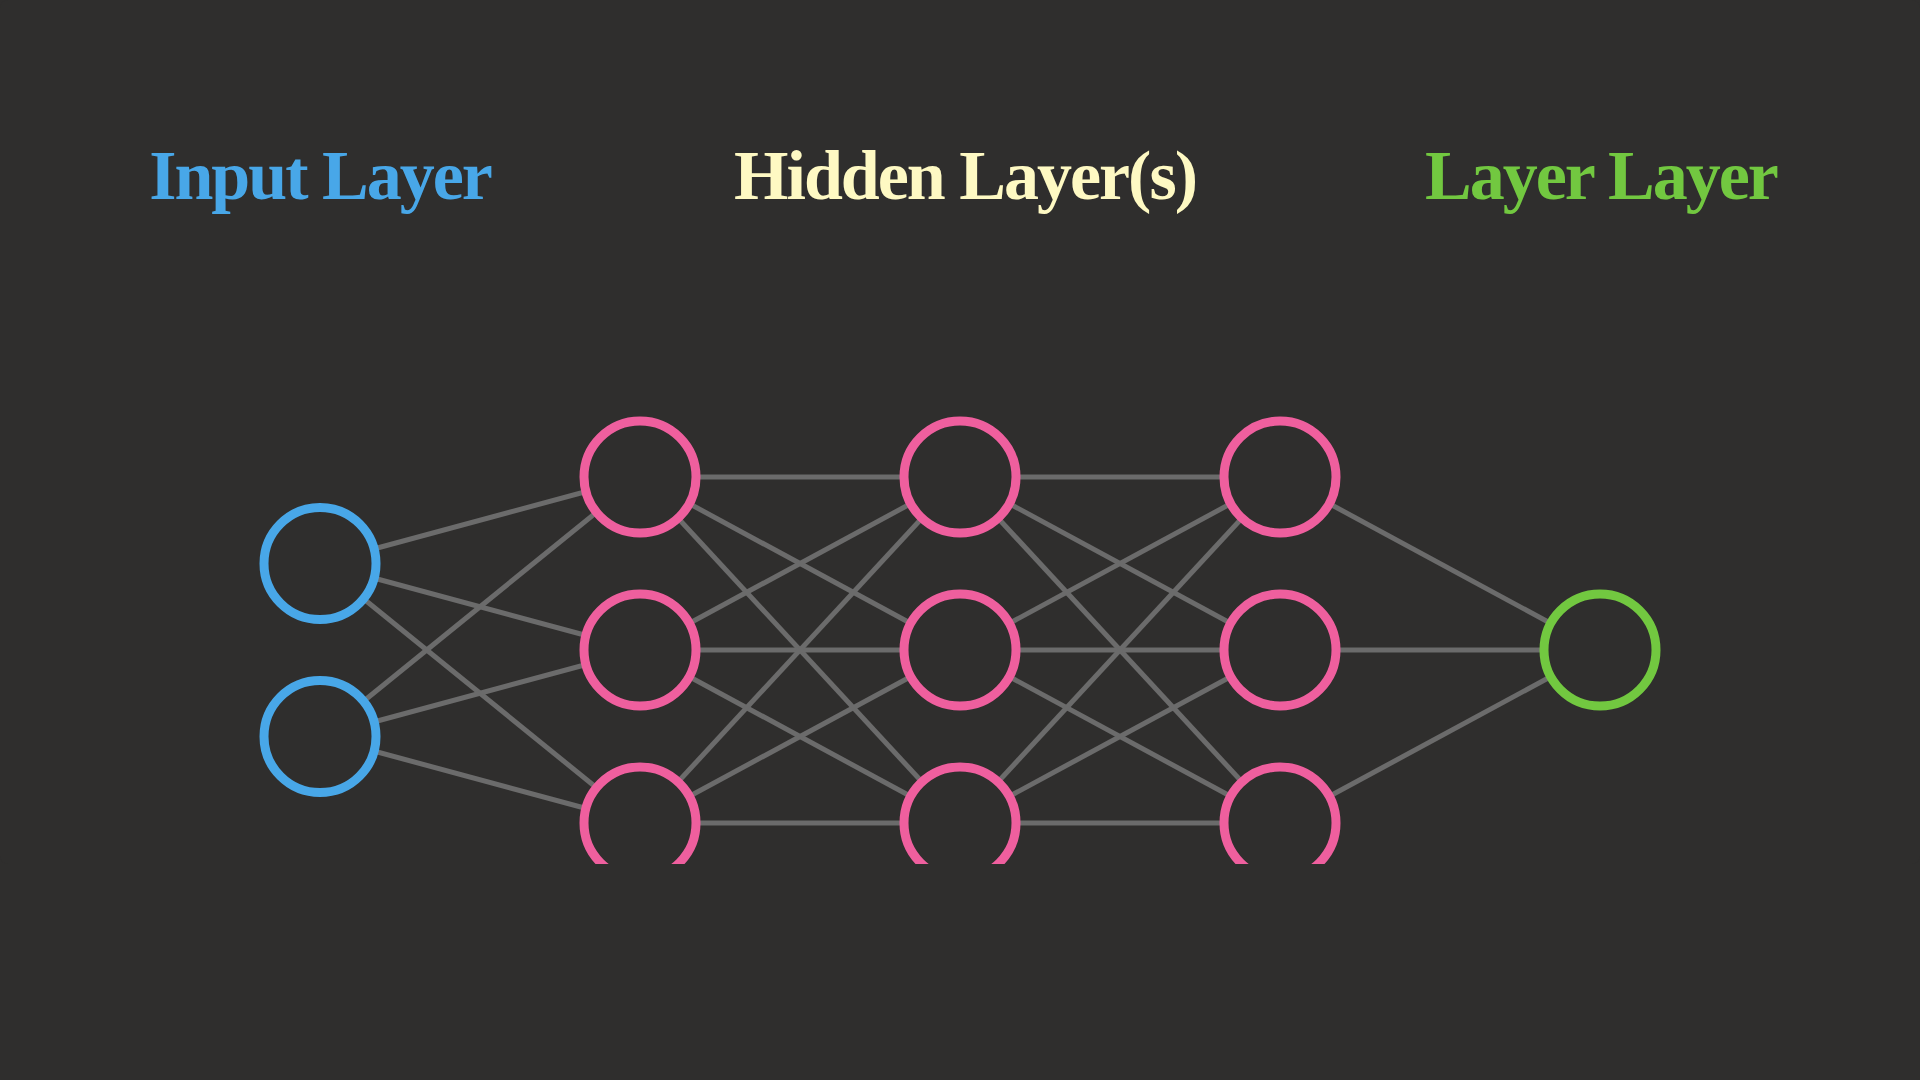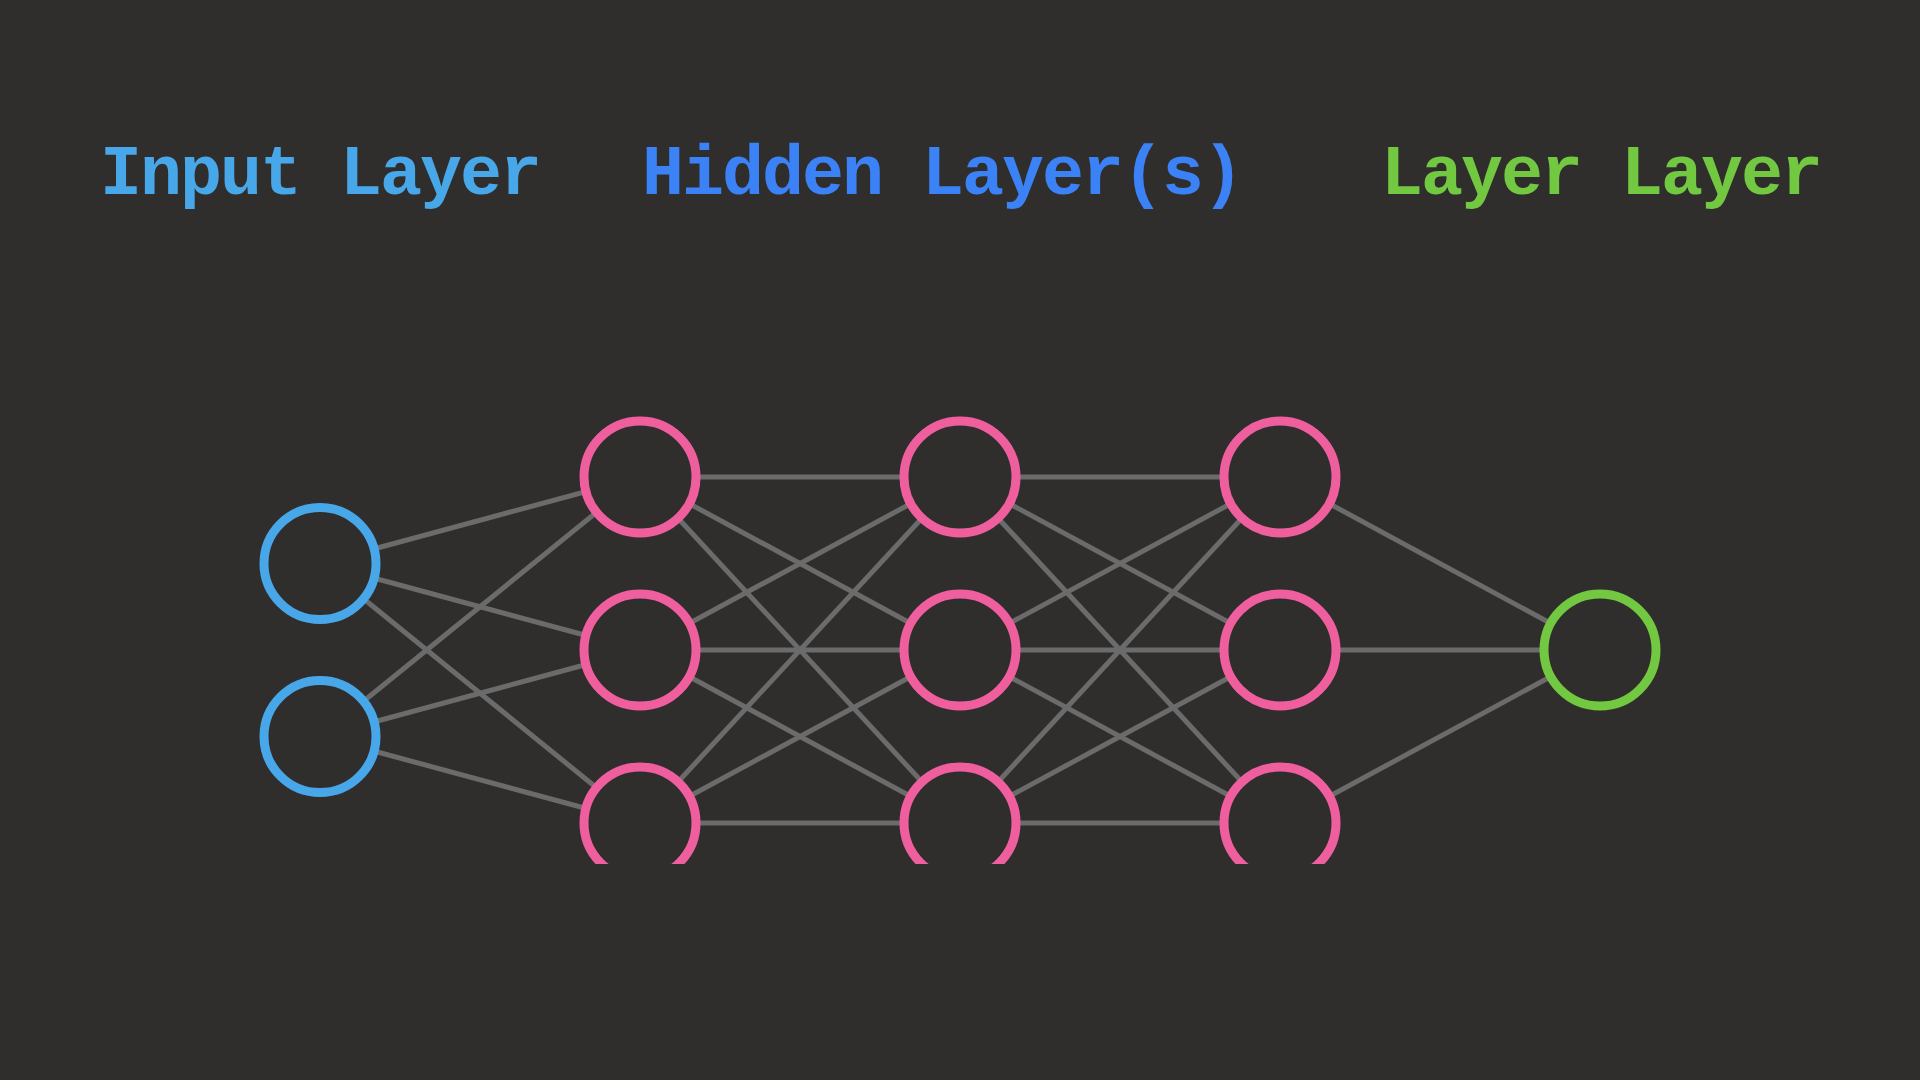--- a/index.html
+++ b/index.html
@@ -7,21 +7,21 @@
     margin: 0;
     padding: 0;
     background: #2F2E2D;
   }
   .stage {
     position: relative;
     width: 1920px;
     height: 864px;
     overflow: hidden;
     background: #2F2E2D;
-    font-family: Liberation Mono, monospace;
+    font-family: Liberation Serif, serif;
     border-radius: 8px;
   }
   .layer-header {
     position: absolute;
     top: 141px;
     transform: translateX(-50%);
     font-weight: 700;
     font-size: 70px;
     line-height: 1;
     letter-spacing: -2px;
@@ -37,21 +37,21 @@
     display: block;
   }
 </style>
 </head>
 <body style="background: rgb(47, 46, 45);">
 
 <div class="stage" style="background: rgb(47, 46, 45);">
 
   <div>
     <div class="layer-header" style="left: 320px; color: rgb(72, 167, 232);">Input Layer</div>
-    <div class="layer-header" style="left: 942px; color: #3b82f6;">Hidden Layer(s)</div>
+    <div class="layer-header" style="left: 965px; color: #fef9c3;">Hidden Layer(s)</div>
     <div class="layer-header" style="left: 1601px; color: rgb(114, 200, 64);">Layer Layer</div>
   </div>
 
   <svg class="network-canvas" viewBox="0 0 1920 1080" xmlns="http://www.w3.org/2000/svg">
 
     <g>
         <line x1="320" y1="563.5" x2="640" y2="477" stroke="#6B6B6B" stroke-width="5"></line>
         <line x1="320" y1="563.5" x2="640" y2="650" stroke="#6B6B6B" stroke-width="5"></line>
         <line x1="320" y1="563.5" x2="640" y2="823" stroke="#6B6B6B" stroke-width="5"></line>
         <line x1="320" y1="736.5" x2="640" y2="477" stroke="#6B6B6B" stroke-width="5"></line>

